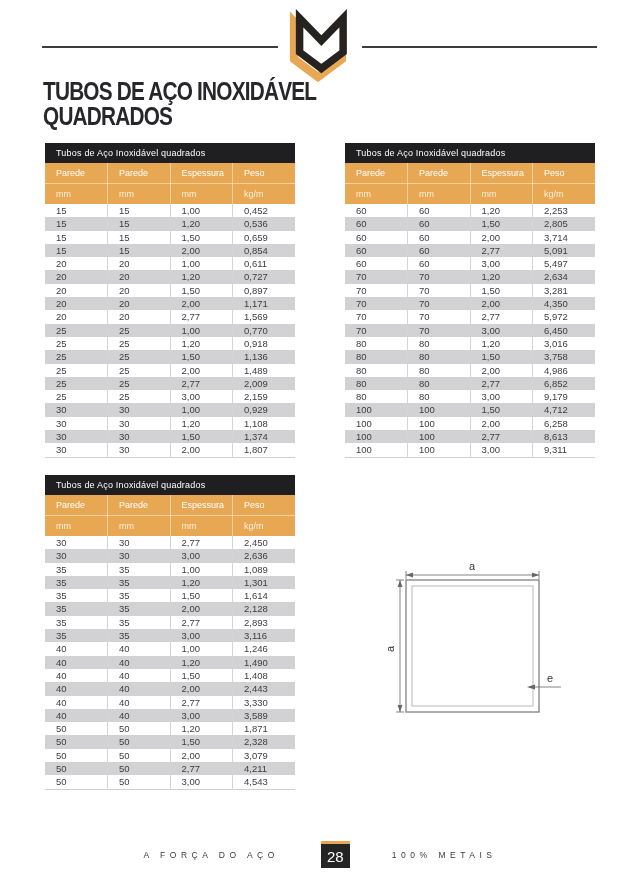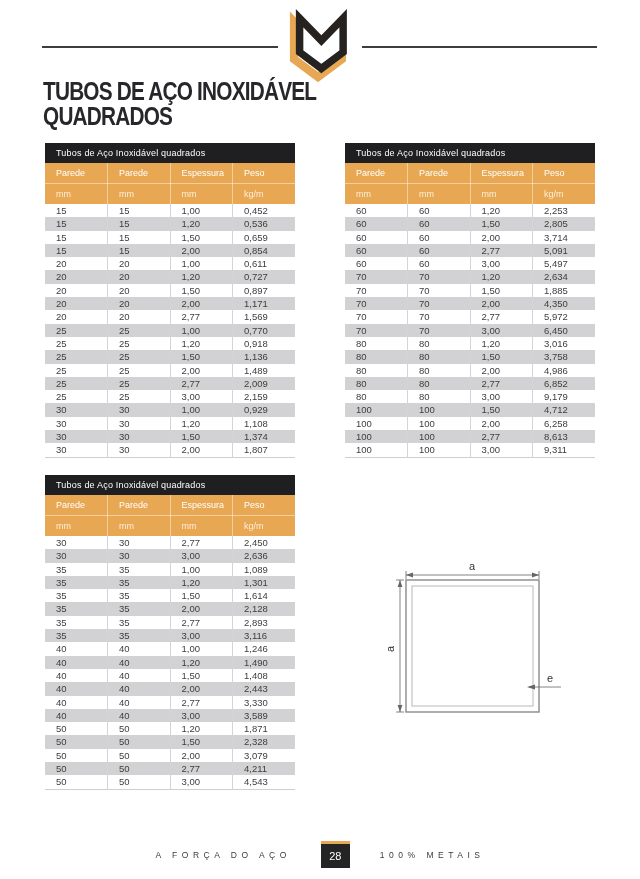--- a/index.html
+++ b/index.html
@@ -39,26 +39,26 @@
     font-size:9.5px;color:#3d3d3d;line-height:11.3px;
     padding:1px 0 1px 11px;border-right:1px solid #d4d4d6;
   }
   td.cell:last-child{border-right:none;}
   tbody tr:nth-child(even) td.cell{background:#d2d2d4;}
   
   .diagram{position:absolute;left:380px;top:548px;width:200px;height:195px;}
   
   .footer{
     position:absolute;left:0;right:0;top:841px;
-    display:flex;justify-content:center;align-items:center;gap:30px;
+    display:flex;justify-content:center;align-items:center;gap:42px;
   }
   .slogan{font-size:8.5px;letter-spacing:4.5px;color:#3b3b3b;white-space:nowrap;}
   .page-badge{
     width:29px;height:24px;background:#242424;border-top:3px solid #E8A752;
-    color:#ffffff;font-size:11px;display:flex;align-items:center;justify-content:center;
+    color:#ffffff;font-size:15px;display:flex;align-items:center;justify-content:center;
   }
   .dim-label{font-size:11px;fill:#333333;font-family:"Liberation Sans",sans-serif;}
 </style>
 </head>
 <body>
 
 <div class="page">
 
   <div class="top-rule rule-left"></div>
   <div class="top-rule rule-right"></div>
@@ -262,21 +262,21 @@
         <tr>
           <td class="cell">70</td>
           <td class="cell">70</td>
           <td class="cell">1,20</td>
           <td class="cell">2,634</td>
         </tr>
         <tr>
           <td class="cell">70</td>
           <td class="cell">70</td>
           <td class="cell">1,50</td>
-          <td class="cell">1,885</td>
+          <td class="cell">3,281</td>
         </tr>
         <tr>
           <td class="cell">70</td>
           <td class="cell">70</td>
           <td class="cell">2,00</td>
           <td class="cell">4,350</td>
         </tr>
         <tr>
           <td class="cell">70</td>
           <td class="cell">70</td>

